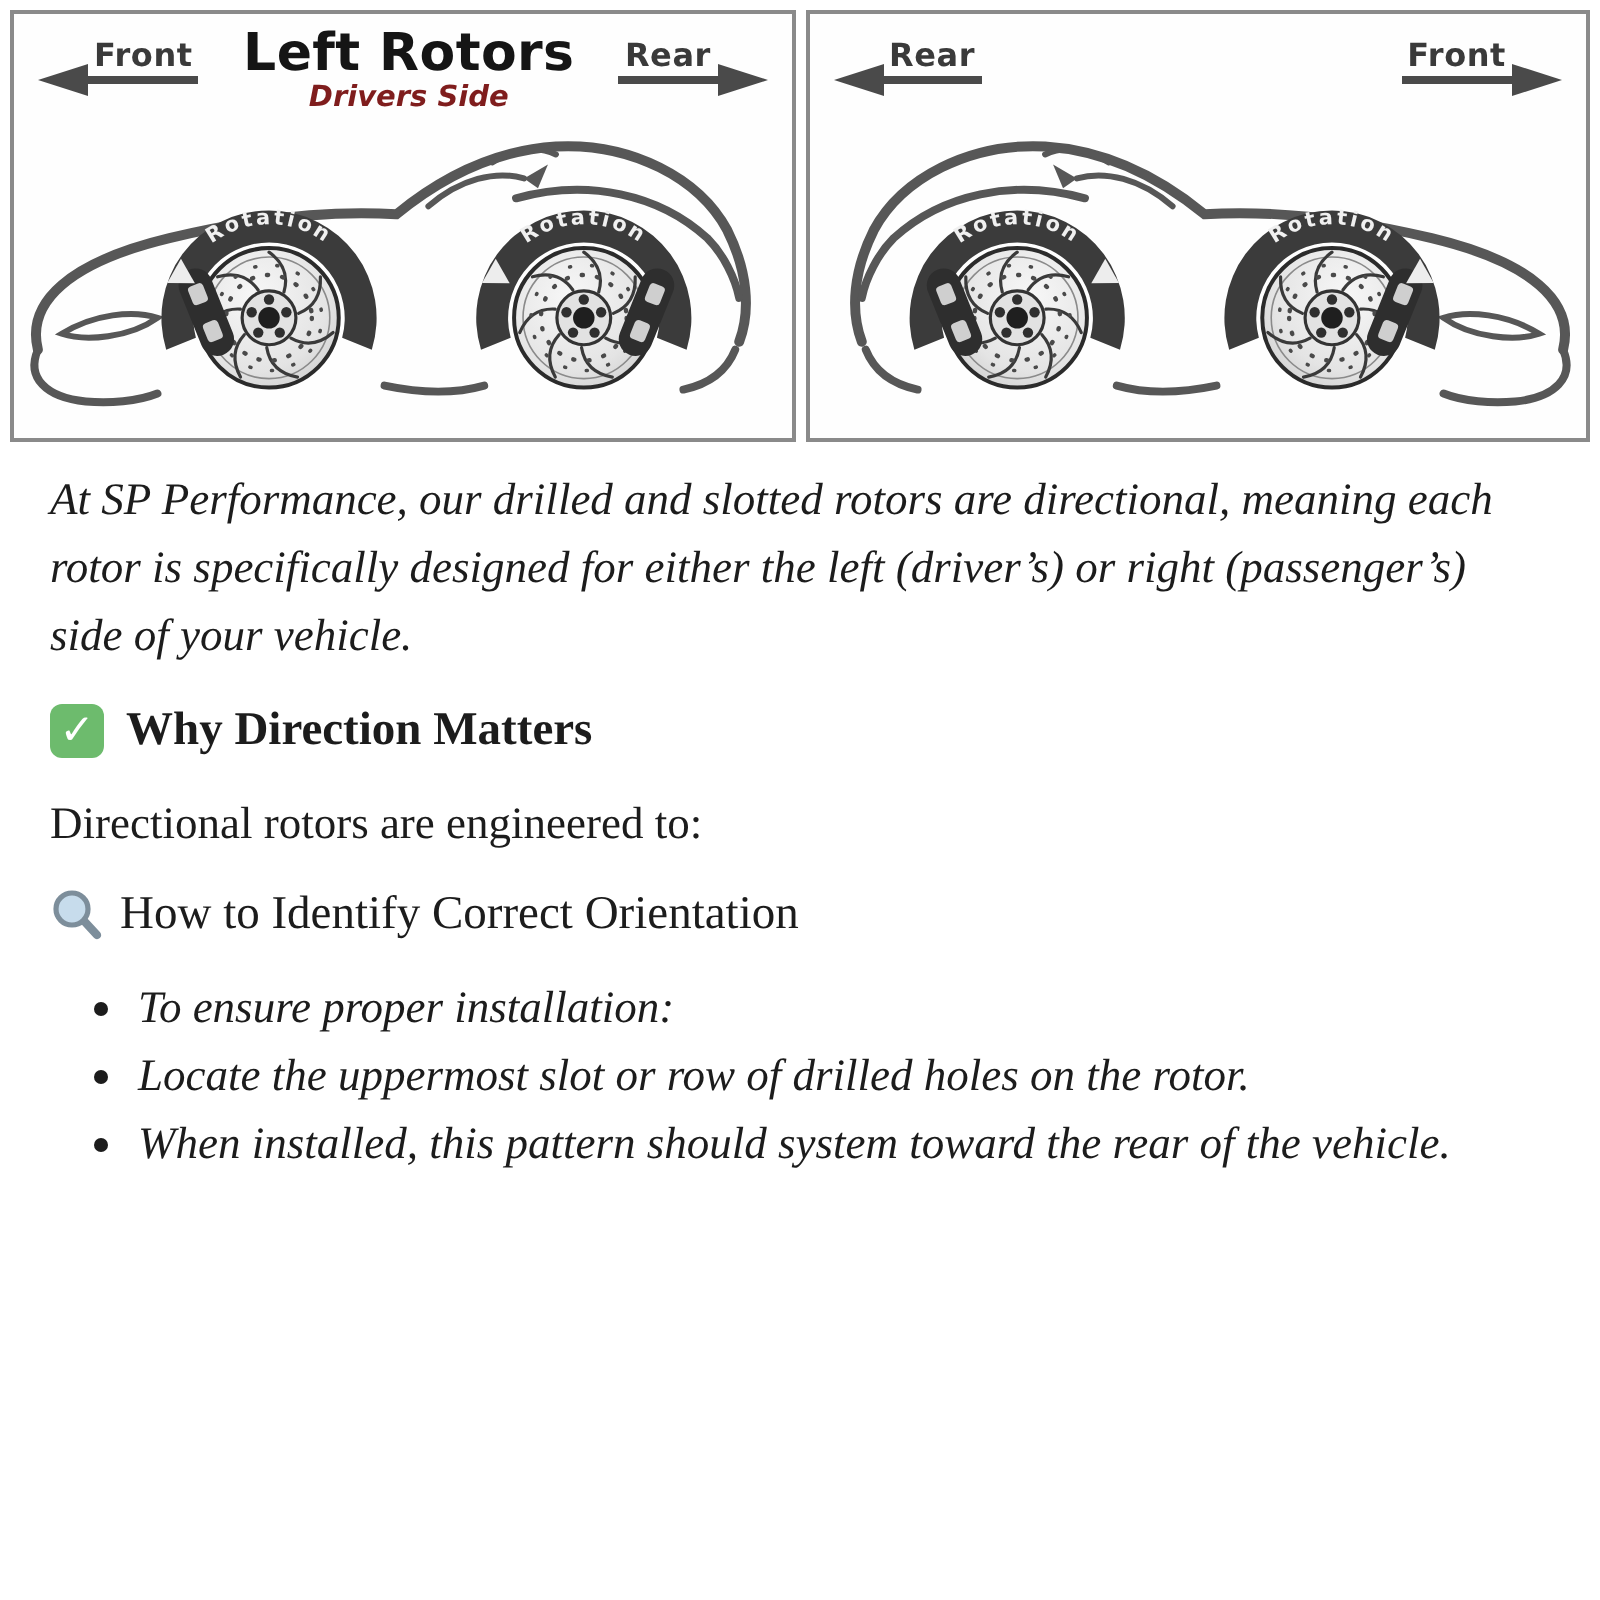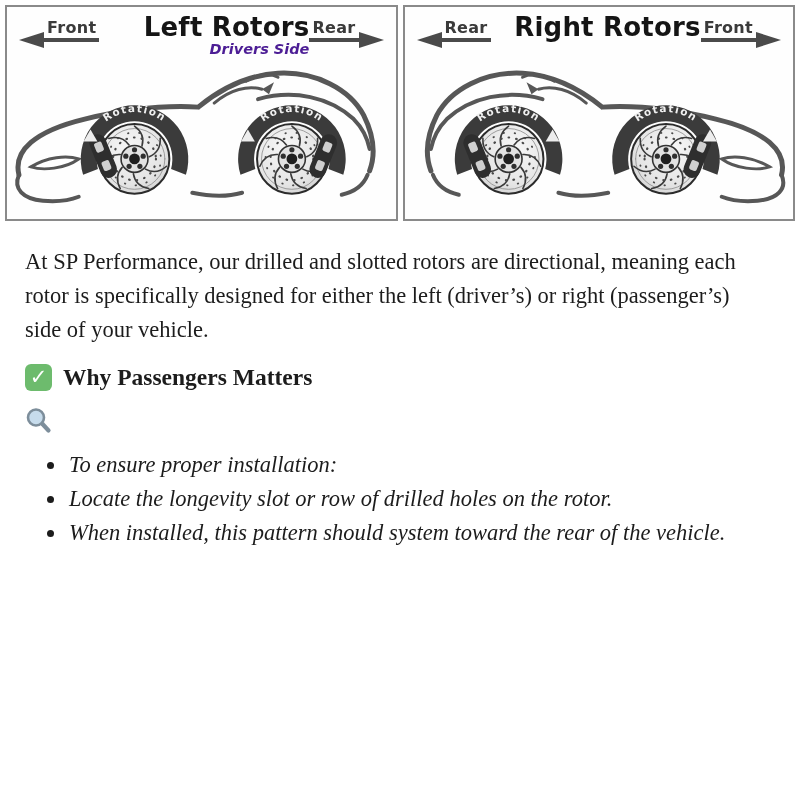--- a/index.html
+++ b/index.html
@@ -33,38 +33,38 @@
     width: 0; height: 0;
     border-top: 8px solid transparent; border-bottom: 8px solid transparent;
     border-right: 25px solid #4a4a4a;
   }
   .dir-right::after {
     content: ""; position: absolute; right: -25px; bottom: -10px;
     width: 0; height: 0;
     border-top: 8px solid transparent; border-bottom: 8px solid transparent;
     border-left: 25px solid #4a4a4a;
   }
-  .title-block { text-align: right; flex: 1; }
+  .title-block { text-align: center; flex: 1; }
   .panel-title {
     font-family: "DejaVu Sans", sans-serif; font-weight: bold; font-size: 26px;
     color: #151515; line-height: 1.0; letter-spacing: 0.2px;
   }
   .panel-subtitle {
     font-family: "DejaVu Sans", sans-serif; font-weight: bold; font-style: italic;
-    font-size: 14.5px; color: #4c1d95; margin-top: 1px;
+    font-size: 14.5px; color: #7f1d1d; margin-top: 1px;
   }
   .car-svg { display: block; width: 100%; height: 158px; }
   .rot-text {
     font-family: "DejaVu Sans", sans-serif; font-weight: bold; font-size: 10.5px;
     fill: #f0f0f0; letter-spacing: 1.4px;
   }
 
   
   .content { padding: 8px 30px 0 25px; font-size: 22.5px; line-height: 34px; }
-  .intro { margin: 16px 0 14px 0; }
+  .intro { margin: 4px 0 14px 0; font-style: italic; }
   .h2 {
     font-size: 23.5px; margin: 0 0 14px 0;
     display: flex; align-items: center; gap: 11px; line-height: 32px;
   }
   .h2-why { font-weight: bold; }
   .h2-how { font-weight: normal; margin-top: 12px; gap: 8px; }
   .check-icon {
     width: 27px; height: 27px; flex: 0 0 27px;
     background: #6dbb6d; border-radius: 6px;
     color: #ffffff; font-family: "DejaVu Sans", sans-serif; font-weight: bold;
@@ -165,21 +165,20 @@
         <path id="rpA2" d="M245.3,76.5 A47,47 0 0 1 326.7,76.5" fill="none"></path>
         <text class="rot-text"><textPath href="#rpA2" startOffset="50%" text-anchor="middle">Rotation</textPath></text>
         <path d="M234.9,82.5 L248.8,82.6 L241.8,70.4 Z" fill="#ededed"></path>
       </svg>
     </div>
 
     <div class="panel">
       <div class="panel-header">
         <span class="dir dir-left">Rear</span>
         <span class="title-block">
-          <div class="panel-title">Right Rotors</div>
         </span>
         <span class="dir dir-right">Front</span>
       </div>
       <svg class="car-svg" viewBox="0 0 390 158">
         <use href="#car-art" transform="translate(390,0) scale(-1,1)"></use>
         <path id="rpB1" d="M63.3,76.5 A47,47 0 0 1 144.7,76.5" fill="none"></path>
         <text class="rot-text"><textPath href="#rpB1" startOffset="50%" text-anchor="middle">Rotation</textPath></text>
         <path d="M155.1,82.5 L141.2,82.6 L148.2,70.4 Z" fill="#ededed"></path>
         <path id="rpB2" d="M221.3,76.5 A47,47 0 0 1 302.7,76.5" fill="none"></path>
         <text class="rot-text"><textPath href="#rpB2" startOffset="50%" text-anchor="middle">Rotation</textPath></text>
@@ -187,32 +186,34 @@
       </svg>
     </div>
   </div>
 
   <div class="content">
 
     <p class="intro">At SP Performance, our drilled and slotted rotors are directional, meaning each rotor is specifically designed for either the left (driver’s) or right (passenger’s) side of your vehicle.</p>
 
     <div class="h2 h2-why">
       <span class="check-icon">✓</span>
-      <span>Why Passengers Matters</span>
-    </div>
-
+      <span>Why Direction Matters</span>
+    </div>
+
+    <p class="lead">Directional rotors are engineered to:</p>
 
 
     <div class="h2 h2-how">
       <svg class="mag-icon" viewBox="0 0 27 27">
         <circle cx="11" cy="10.5" r="8" fill="#c7dcec" stroke="#7d8e9b" stroke-width="2.6"></circle>
         <line x1="17.5" y1="17" x2="23.5" y2="23.5" stroke="#7d8e9b" stroke-width="4.2" stroke-linecap="round"></line>
       </svg>
+      <span>How to Identify Correct Orientation</span>
     </div>
 
     <ul class="second">
       <li>To ensure proper installation:</li>
-      <li>Locate the longevity slot or row of drilled holes on the rotor.</li>
+      <li>Locate the uppermost slot or row of drilled holes on the rotor.</li>
       <li>When installed, this pattern should system toward the rear of the vehicle.</li>
     </ul>
 
   </div>
 </div>
 
 </body></html>

